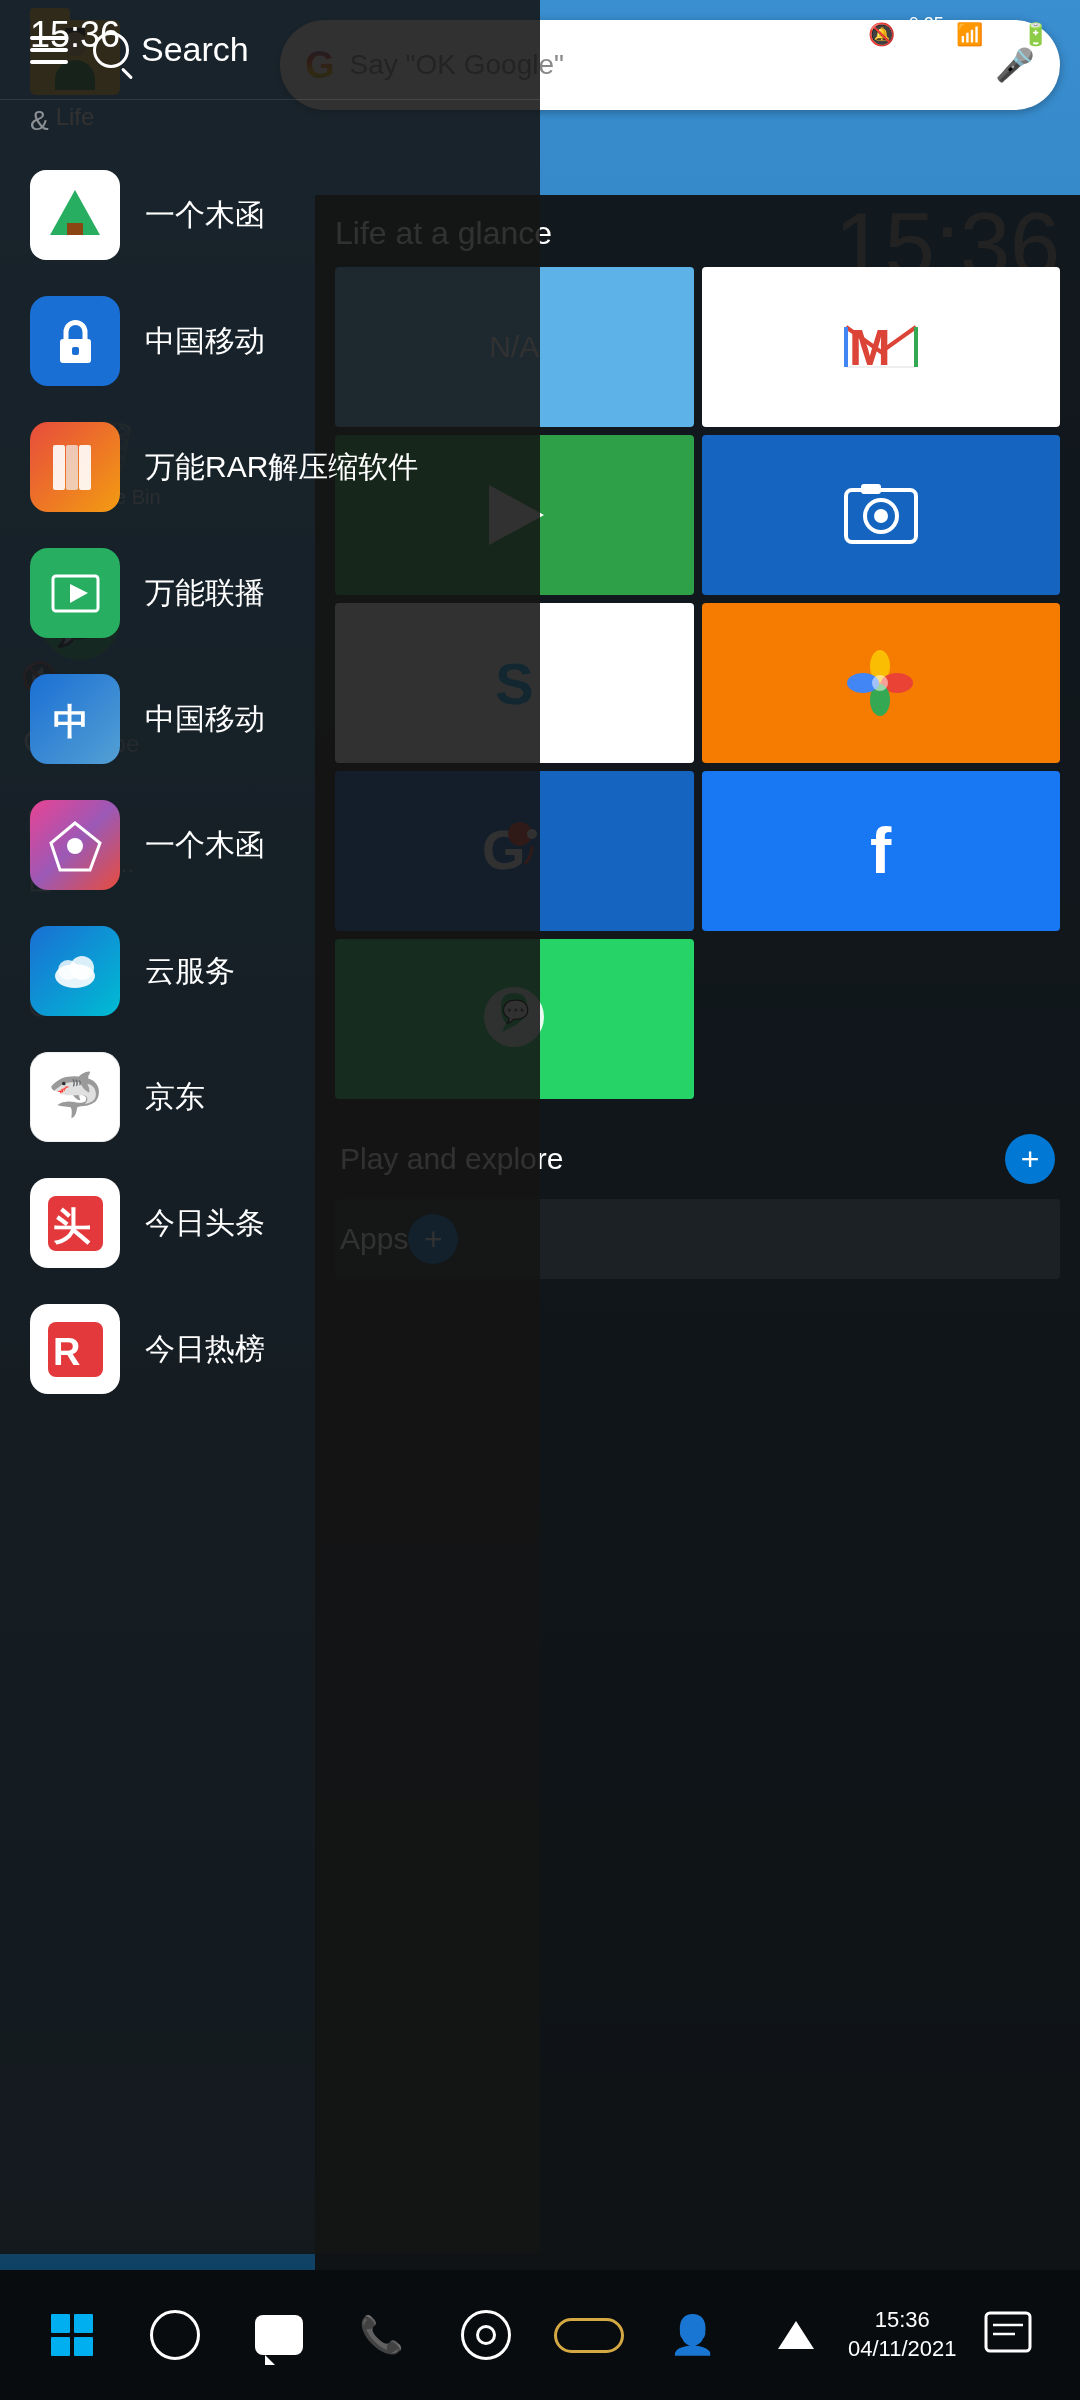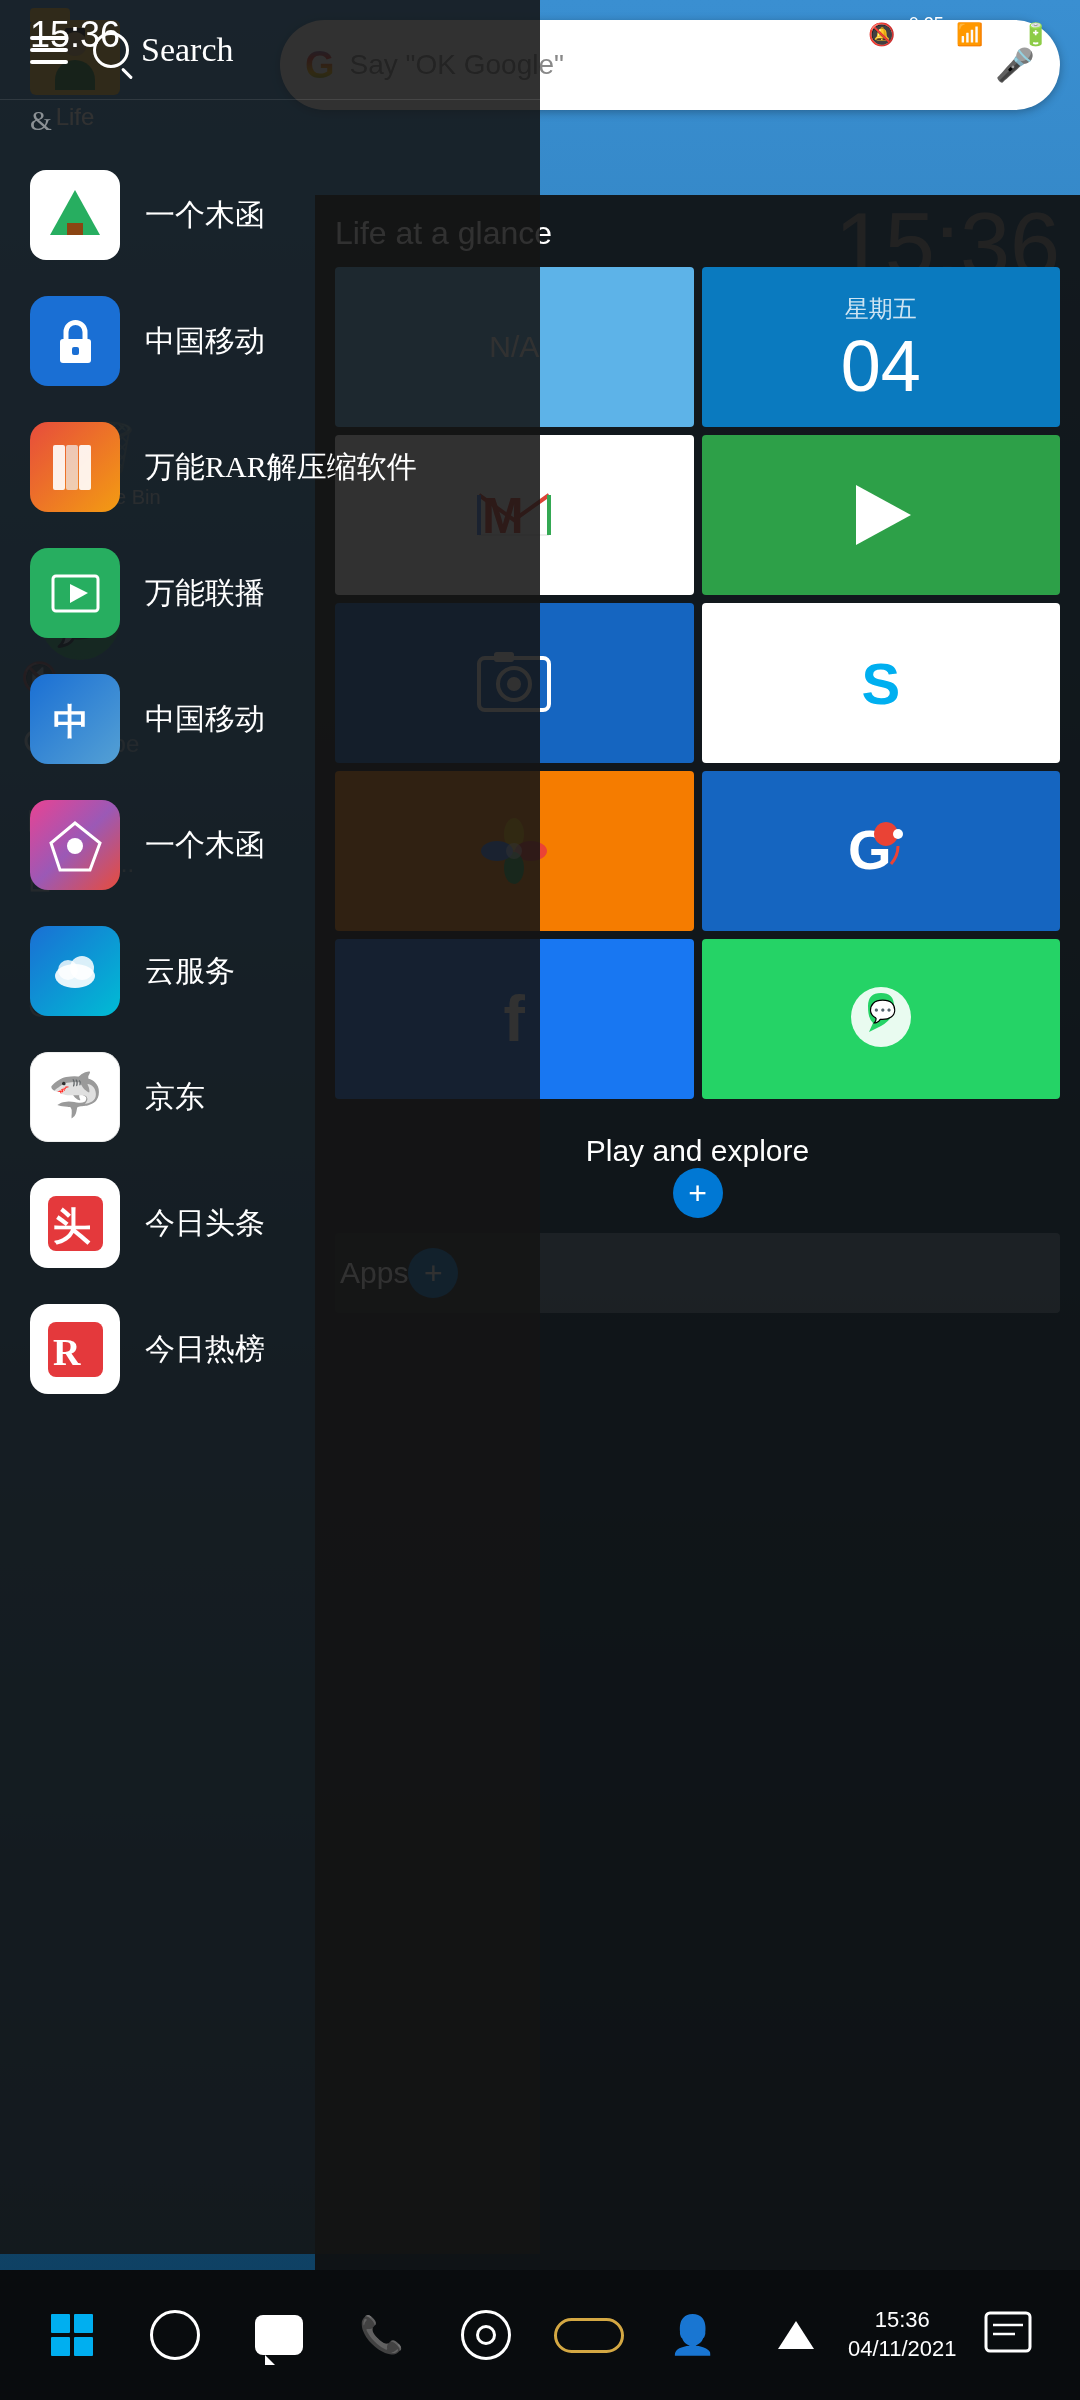--- a/index.html
+++ b/index.html
@@ -169,21 +169,20 @@
     .left-drawer {
       position: absolute;
       top: 0;
       left: 0;
       width: 540px;
       bottom: 146px;
       background: rgba(20, 20, 20, 0.88);
       z-index: 50;
       display: flex;
       flex-direction: column;
-      font-family: Liberation Serif, serif;
     }
 
     .drawer-header {
       height: 100px;
       display: flex;
       align-items: center;
       padding: 0 30px;
       gap: 25px;
       border-bottom: 1px solid rgba(255,255,255,0.1);
     }
@@ -361,21 +360,20 @@
       background: #25d366;
     }
 
     .play-explore-section {
       display: flex;
       align-items: center;
       justify-content: space-between;
       padding: 15px 5px;
       color: white;
       font-size: 30px;
-      flex-direction: column;
     }
 
     .plus-btn {
       width: 50px;
       height: 50px;
       background: #0078d4;
       border-radius: 50%;
       display: flex;
       align-items: center;
       justify-content: center;
@@ -761,24 +759,20 @@
 
 <div class="right-panel">
   <div class="life-at-glance-title">Life at a glance</div>
 
   <div class="tiles-grid">
 
     <div class="tile tile-na">
       <span>N/A</span>
     </div>
 
-    <div class="tile tile-calendar">
-      <div class="day-name">星期五</div>
-      <div class="day-num">04</div>
-    </div>
 
     <div class="tile tile-gmail">
       <svg width="80" height="60" viewBox="0 0 80 60">
         <rect width="80" height="60" fill="white"></rect>
         <path d="M5 10 L40 35 L75 10 L75 50 L5 50 Z" fill="white" stroke="#ddd" stroke-width="1"></path>
         <path d="M5 10 L40 35 L75 10" stroke="#db4437" stroke-width="4" fill="none"></path>
         <path d="M5 10 L5 50" stroke="#4285f4" stroke-width="4"></path>
         <path d="M75 10 L75 50" stroke="#34a853" stroke-width="4"></path>
         <text x="8" y="48" font-size="50" font-weight="bold" fill="#db4437" font-family="Arial">M</text>
       </svg>

